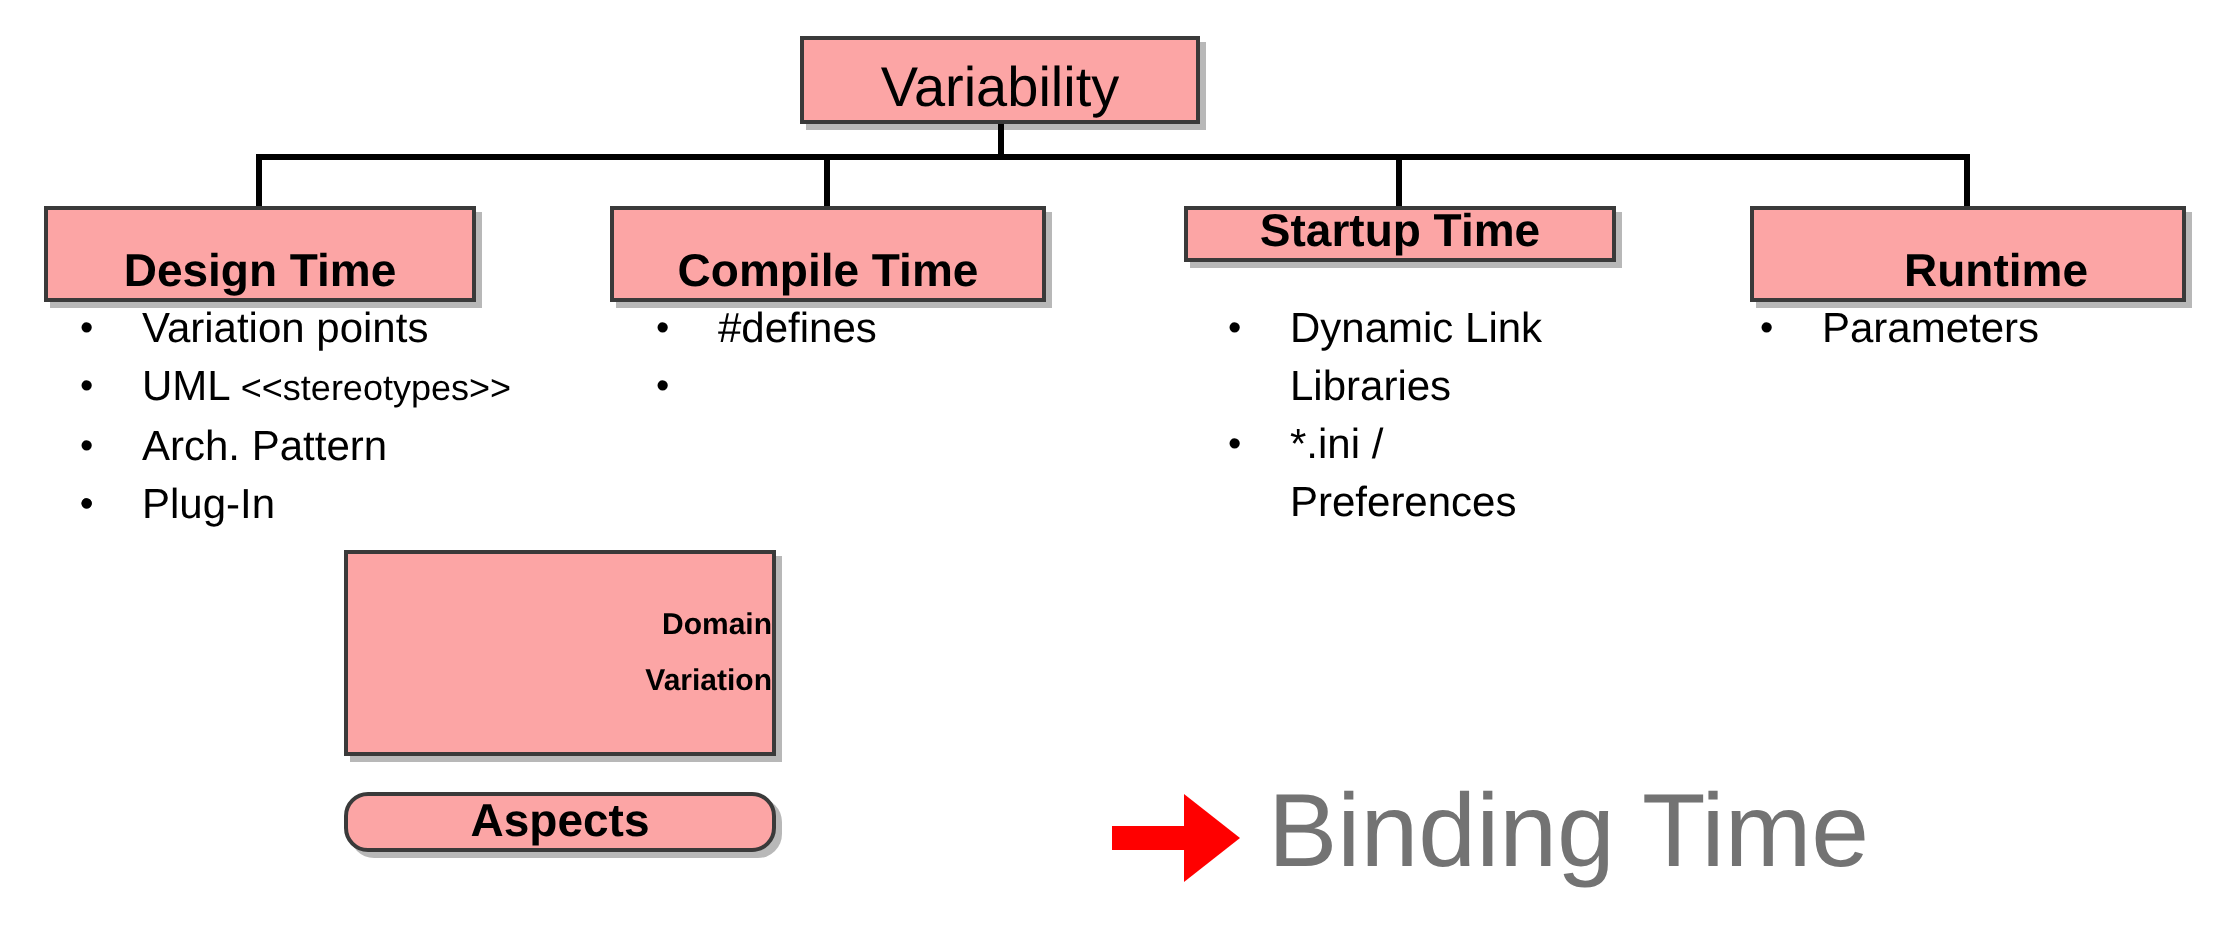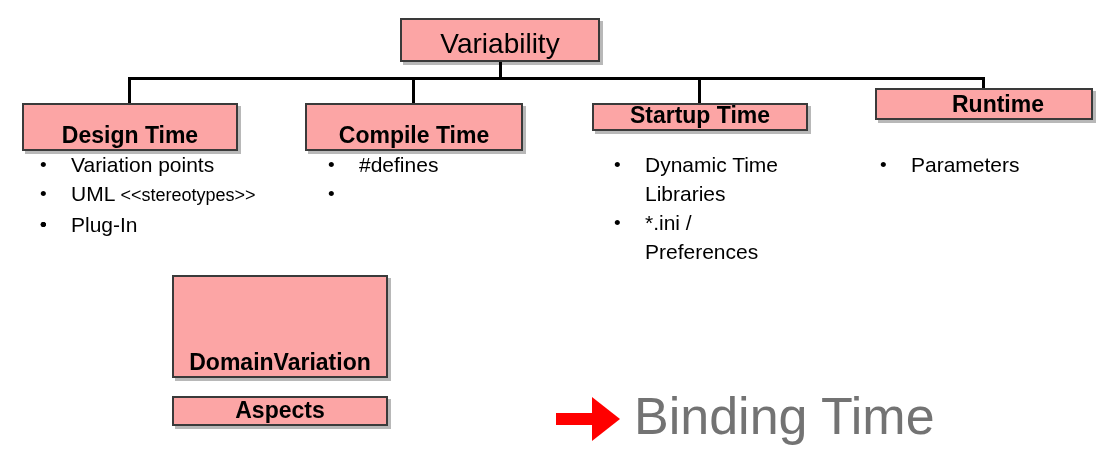--- a/index.html
+++ b/index.html
@@ -11,21 +11,21 @@
   
   .gbox{
     position:absolute;box-sizing:border-box;
     background:#fca5a5;border:2px solid #3a3a3a;
     box-shadow:3px 3px 0 rgba(0,0,0,0.28);
     display:flex;align-items:flex-end;justify-content:center;
     text-align:center;
   }
   .gbox.title{font-size:28px;font-weight:400;}
   .gbox.branch{font-size:23px;font-weight:700;}
-  .gbox.dsl{font-size:23px;font-weight:700;line-height:28px;}
+  .gbox.dsl{flex-direction:column;font-size:15px;font-weight:700;line-height:28px;}
   .gbox.aspects{font-size:23px;font-weight:700;}
   
   .line{position:absolute;background:#000;}
   
   .col{position:absolute;}
   .col ul{margin:0;padding:0;list-style:none;}
   .col li{
     position:relative;padding-left:33px;
     font-size:21px;line-height:29px;
   }
@@ -58,37 +58,38 @@
 
   <div class="gbox branch" style="left:22px;top:103px;width:216px;height:48px;">
     <span>Design Time</span>
   </div>
   <div class="gbox branch" style="left:305px;top:103px;width:218px;height:48px;">
     <span>Compile Time</span>
   </div>
   <div class="gbox branch" style="left:592px;top:103px;width:216px;height:28px;">
     <span>Startup Time</span>
   </div>
-  <div class="gbox branch" style="left:875px;top:88px;width:218px;height:32px;padding-left:28px;">
+  <div class="gbox branch" style="left:875px;top:103px;width:218px;height:48px;padding-left:28px;">
     <span>Runtime</span>
   </div>
 
   <div class="col" style="left:38px;top:150px;width:268px;">
     <ul>
       <li>
         <span class="bullet">•</span>
         <span>Variation points</span>
       </li>
       <li>
         <span class="bullet">•</span>
         <span>UML</span>
         <span class="small"> &lt;&lt;stereotypes&gt;&gt;</span>
       </li>
       <li>
         <span class="bullet">•</span>
+        <span>Arch. Pattern</span>
       </li>
       <li>
         <span class="bullet">•</span>
       </li>
       <li>
         <span class="bullet">•</span>
         <span>Plug-In</span>
       </li>
     </ul>
   </div>
@@ -102,21 +103,21 @@
       <li>
         <span class="bullet">•</span>
       </li>
     </ul>
   </div>
 
   <div class="col" style="left:612px;top:150px;width:178px;">
     <ul>
       <li>
         <span class="bullet">•</span>
-        <span>Dynamic Time Libraries</span>
+        <span>Dynamic Link Libraries</span>
       </li>
       <li>
         <span class="bullet">•</span>
         <span>*.ini / Preferences</span>
       </li>
     </ul>
   </div>
 
   <div class="col" style="left:878px;top:150px;width:225px;">
     <ul>
@@ -125,21 +126,21 @@
         <span>Parameters</span>
       </li>
     </ul>
   </div>
 
   <div class="gbox dsl" style="left:172px;top:275px;width:216px;height:103px;">
     <div>Domain</div>
     <div>Variation</div>
   </div>
 
-  <div class="gbox aspects" style="left:172px;top:396px;width:216px;height:30px;">
+  <div class="gbox aspects" style="left:172px;top:396px;width:216px;height:30px;border-radius:12px;">
     <span>Aspects</span>
   </div>
 
   <svg class="binding-arrow" viewBox="0 0 64 46" aria-hidden="true">
     <rect x="0" y="17" width="38" height="12" fill="#ff0000"></rect>
     <polygon points="36,1 64,23 36,45" fill="#ff0000"></polygon>
   </svg>
   <div class="binding-label">Binding Time</div>
 
 </div>

